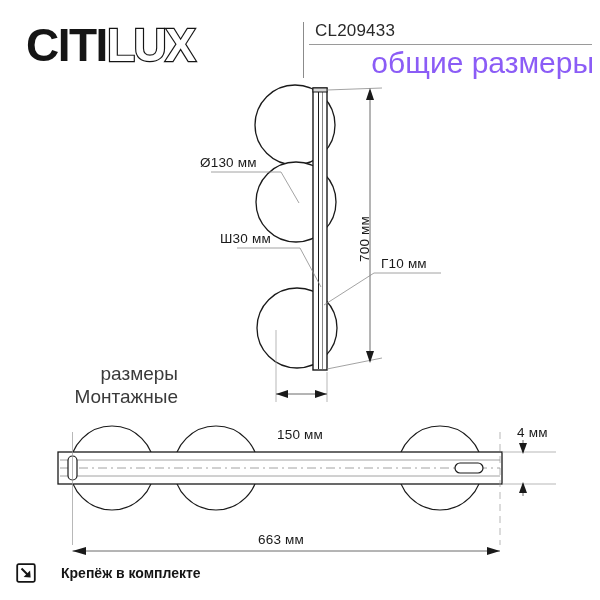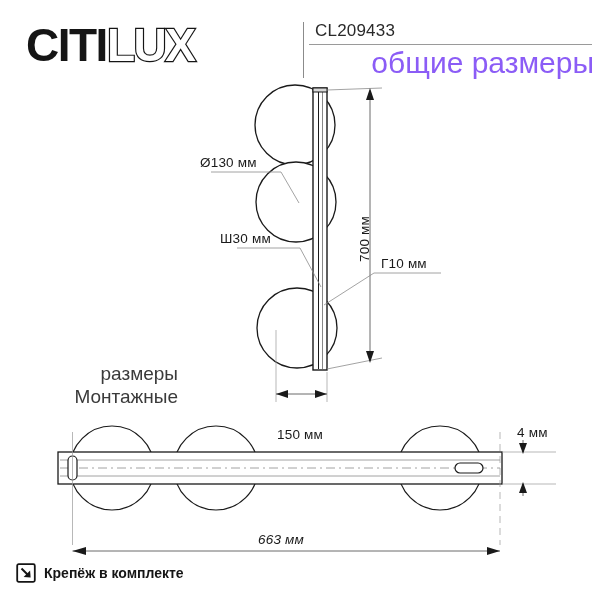--- a/index.html
+++ b/index.html
@@ -106,20 +106,21 @@
   }
   #footer-icon {
     width: 20px; height: 20px;
     flex: 0 0 auto;
   }
   #footer-text {
     font-size: 14px;
     font-weight: bold;
     color: #151515;
     white-space: nowrap;
+    margin-left: 17px;
   }
 
   svg { display: block; }
   #draw-top, #draw-bottom {
     position: absolute;
     left: 0; top: 0;
   }
 </style>
 </head>
 <body>
@@ -205,21 +206,21 @@
     <line x1="523" y1="484" x2="523" y2="496" stroke="#6a6a6a" stroke-width="1"></line>
     <polygon points="523,454 519,443 527,443" fill="#1a1a1a"></polygon>
     <polygon points="523,482 519,493 527,493" fill="#1a1a1a"></polygon>
 
     <line x1="72.5" y1="551" x2="500" y2="551" stroke="#6a6a6a" stroke-width="1"></line>
     <polygon points="72.5,551 86,547 86,555" fill="#1a1a1a"></polygon>
     <polygon points="500,551 487,547 487,555" fill="#1a1a1a"></polygon>
   </svg>
 
   <div class="dim-label" style="left:517px; top:425px;text-align:center;">4 мм</div>
-  <div class="dim-label" style="left:258px; top:532px;font-style:italic;">663 мм</div>
+  <div class="dim-label" style="left:258px; top:532px;">663 мм</div>
 
   <div id="footer">
     <svg id="footer-icon" viewBox="0 0 20 20">
       <rect x="1.2" y="1.2" width="17.6" height="17.6" rx="1.5" fill="none" stroke="#151515" stroke-width="1.8"></rect>
       <line x1="5.5" y1="5.5" x2="13" y2="13" stroke="#151515" stroke-width="2"></line>
       <polygon points="14.6,14.6 7.6,14.1 14.1,7.6" fill="#151515"></polygon>
     </svg>
     <div id="footer-text">Крепёж в комплекте</div>
   </div>
 

